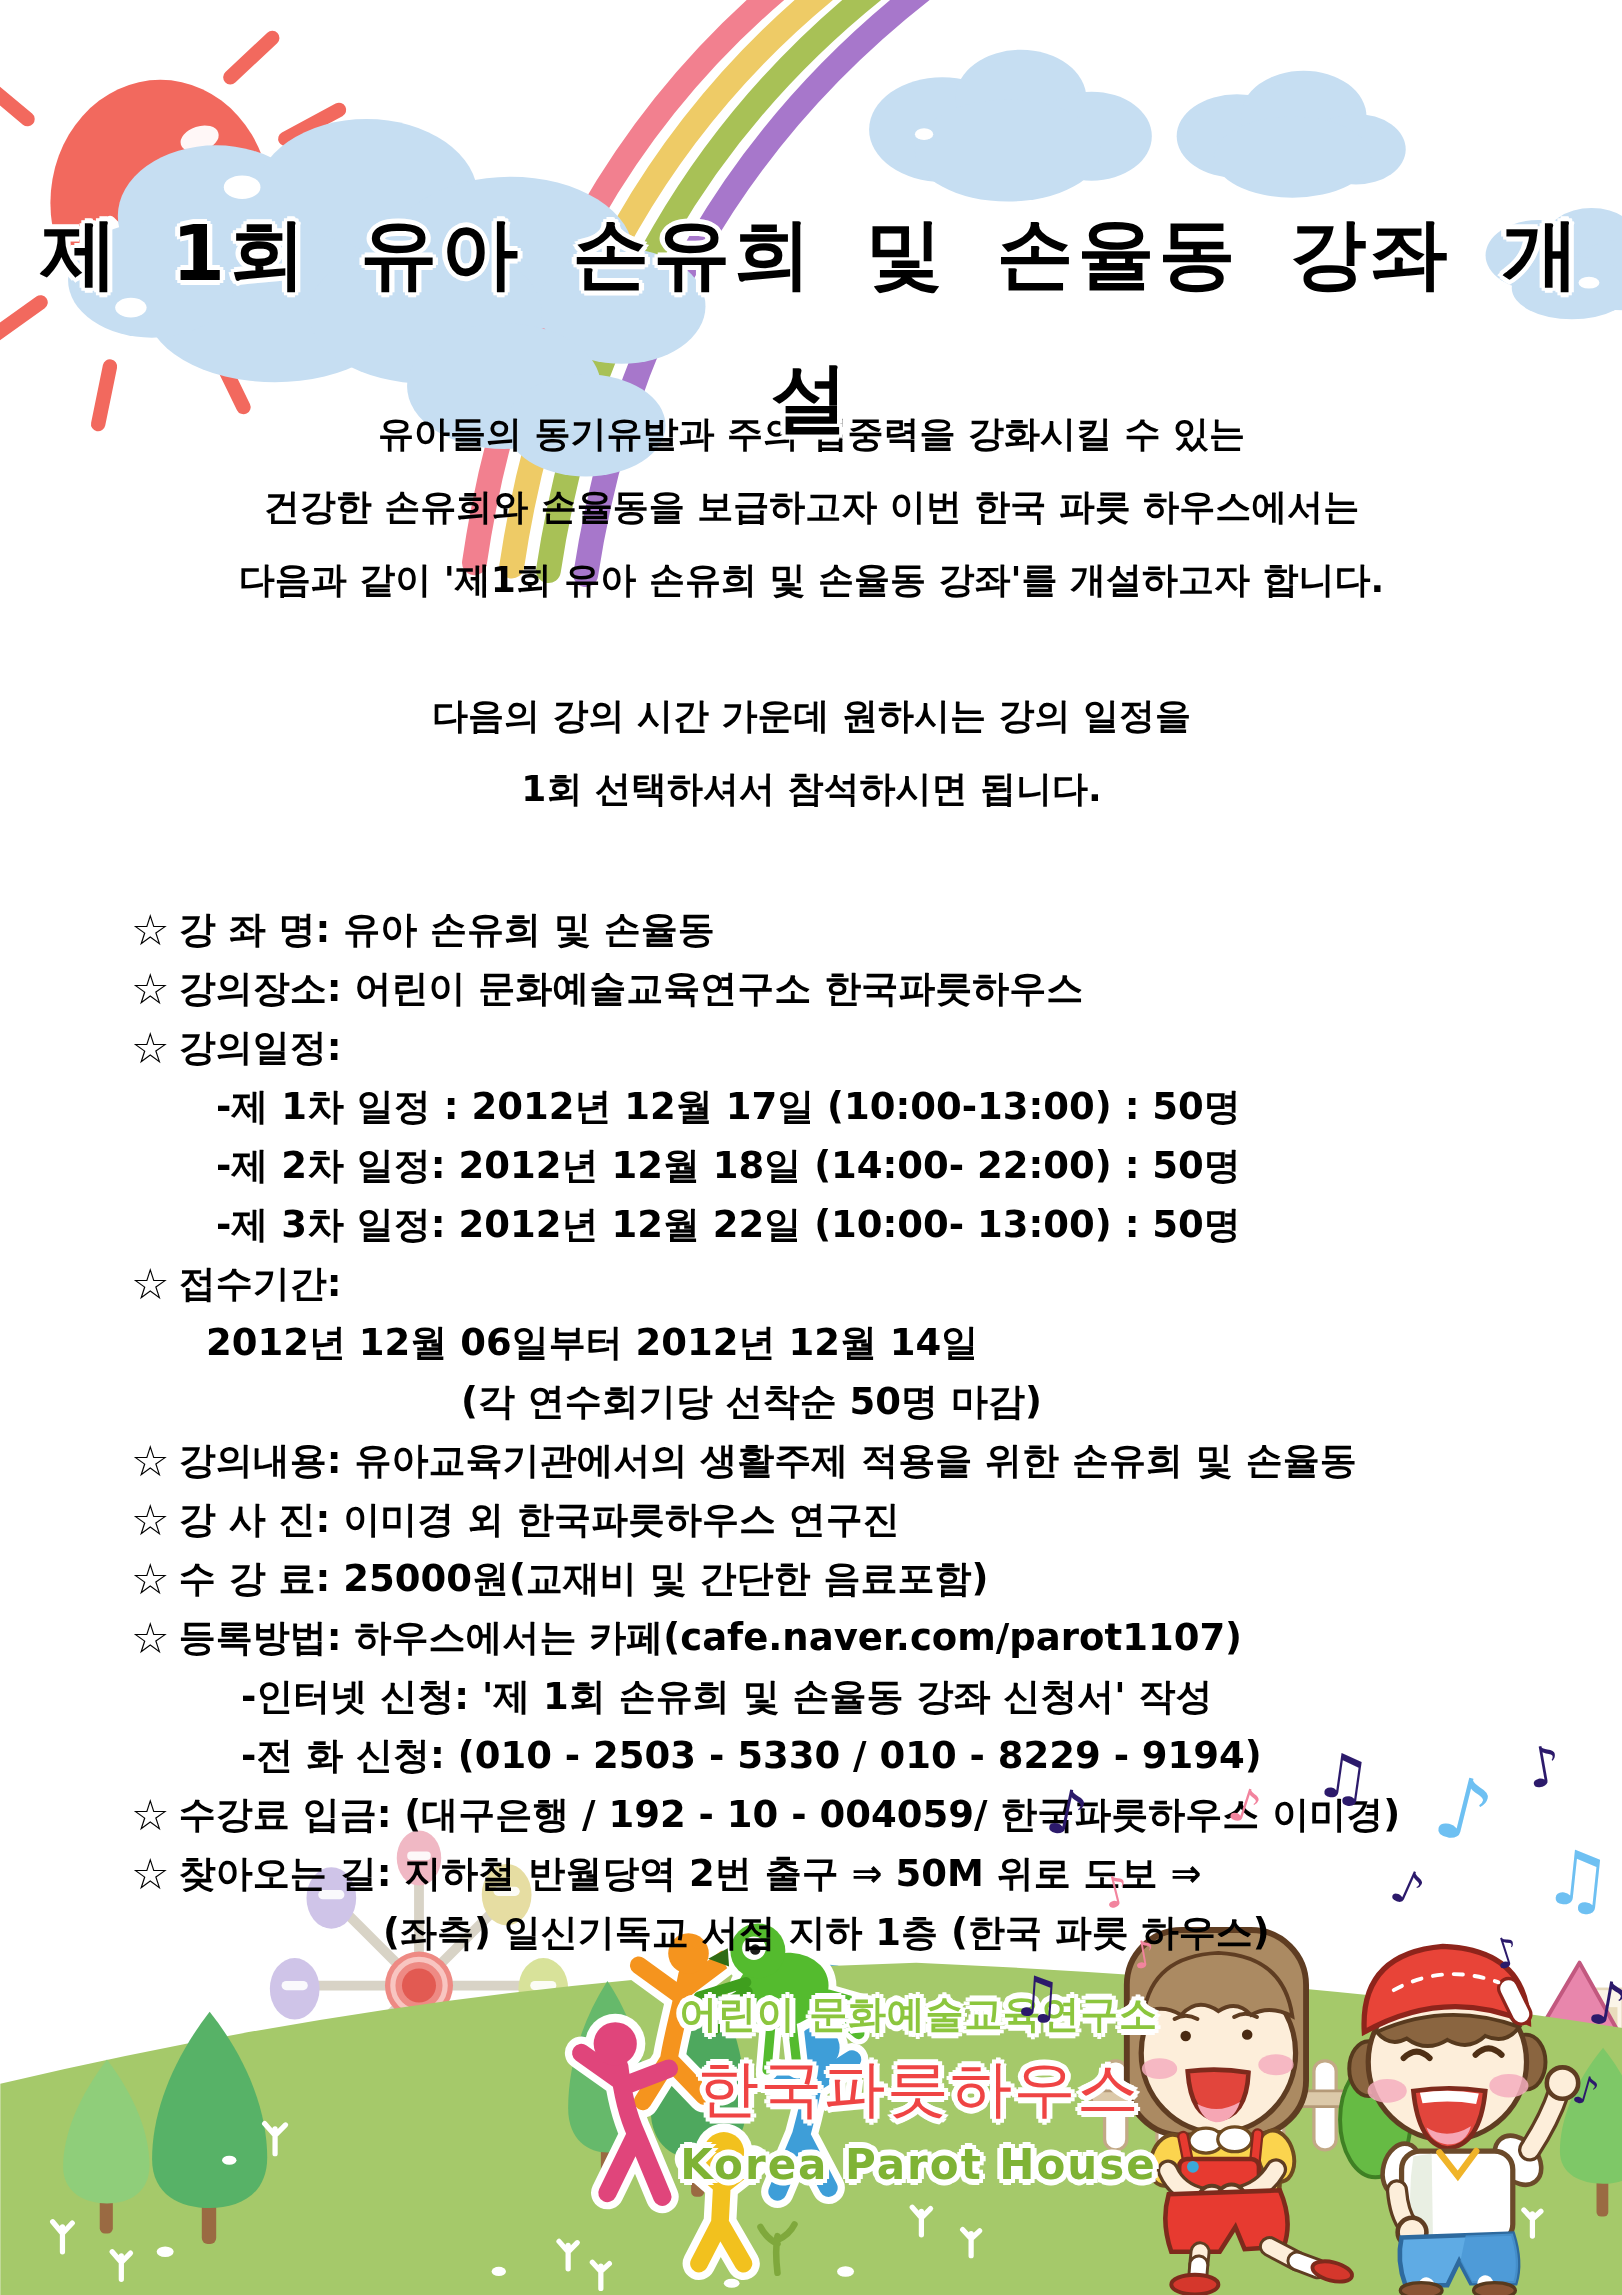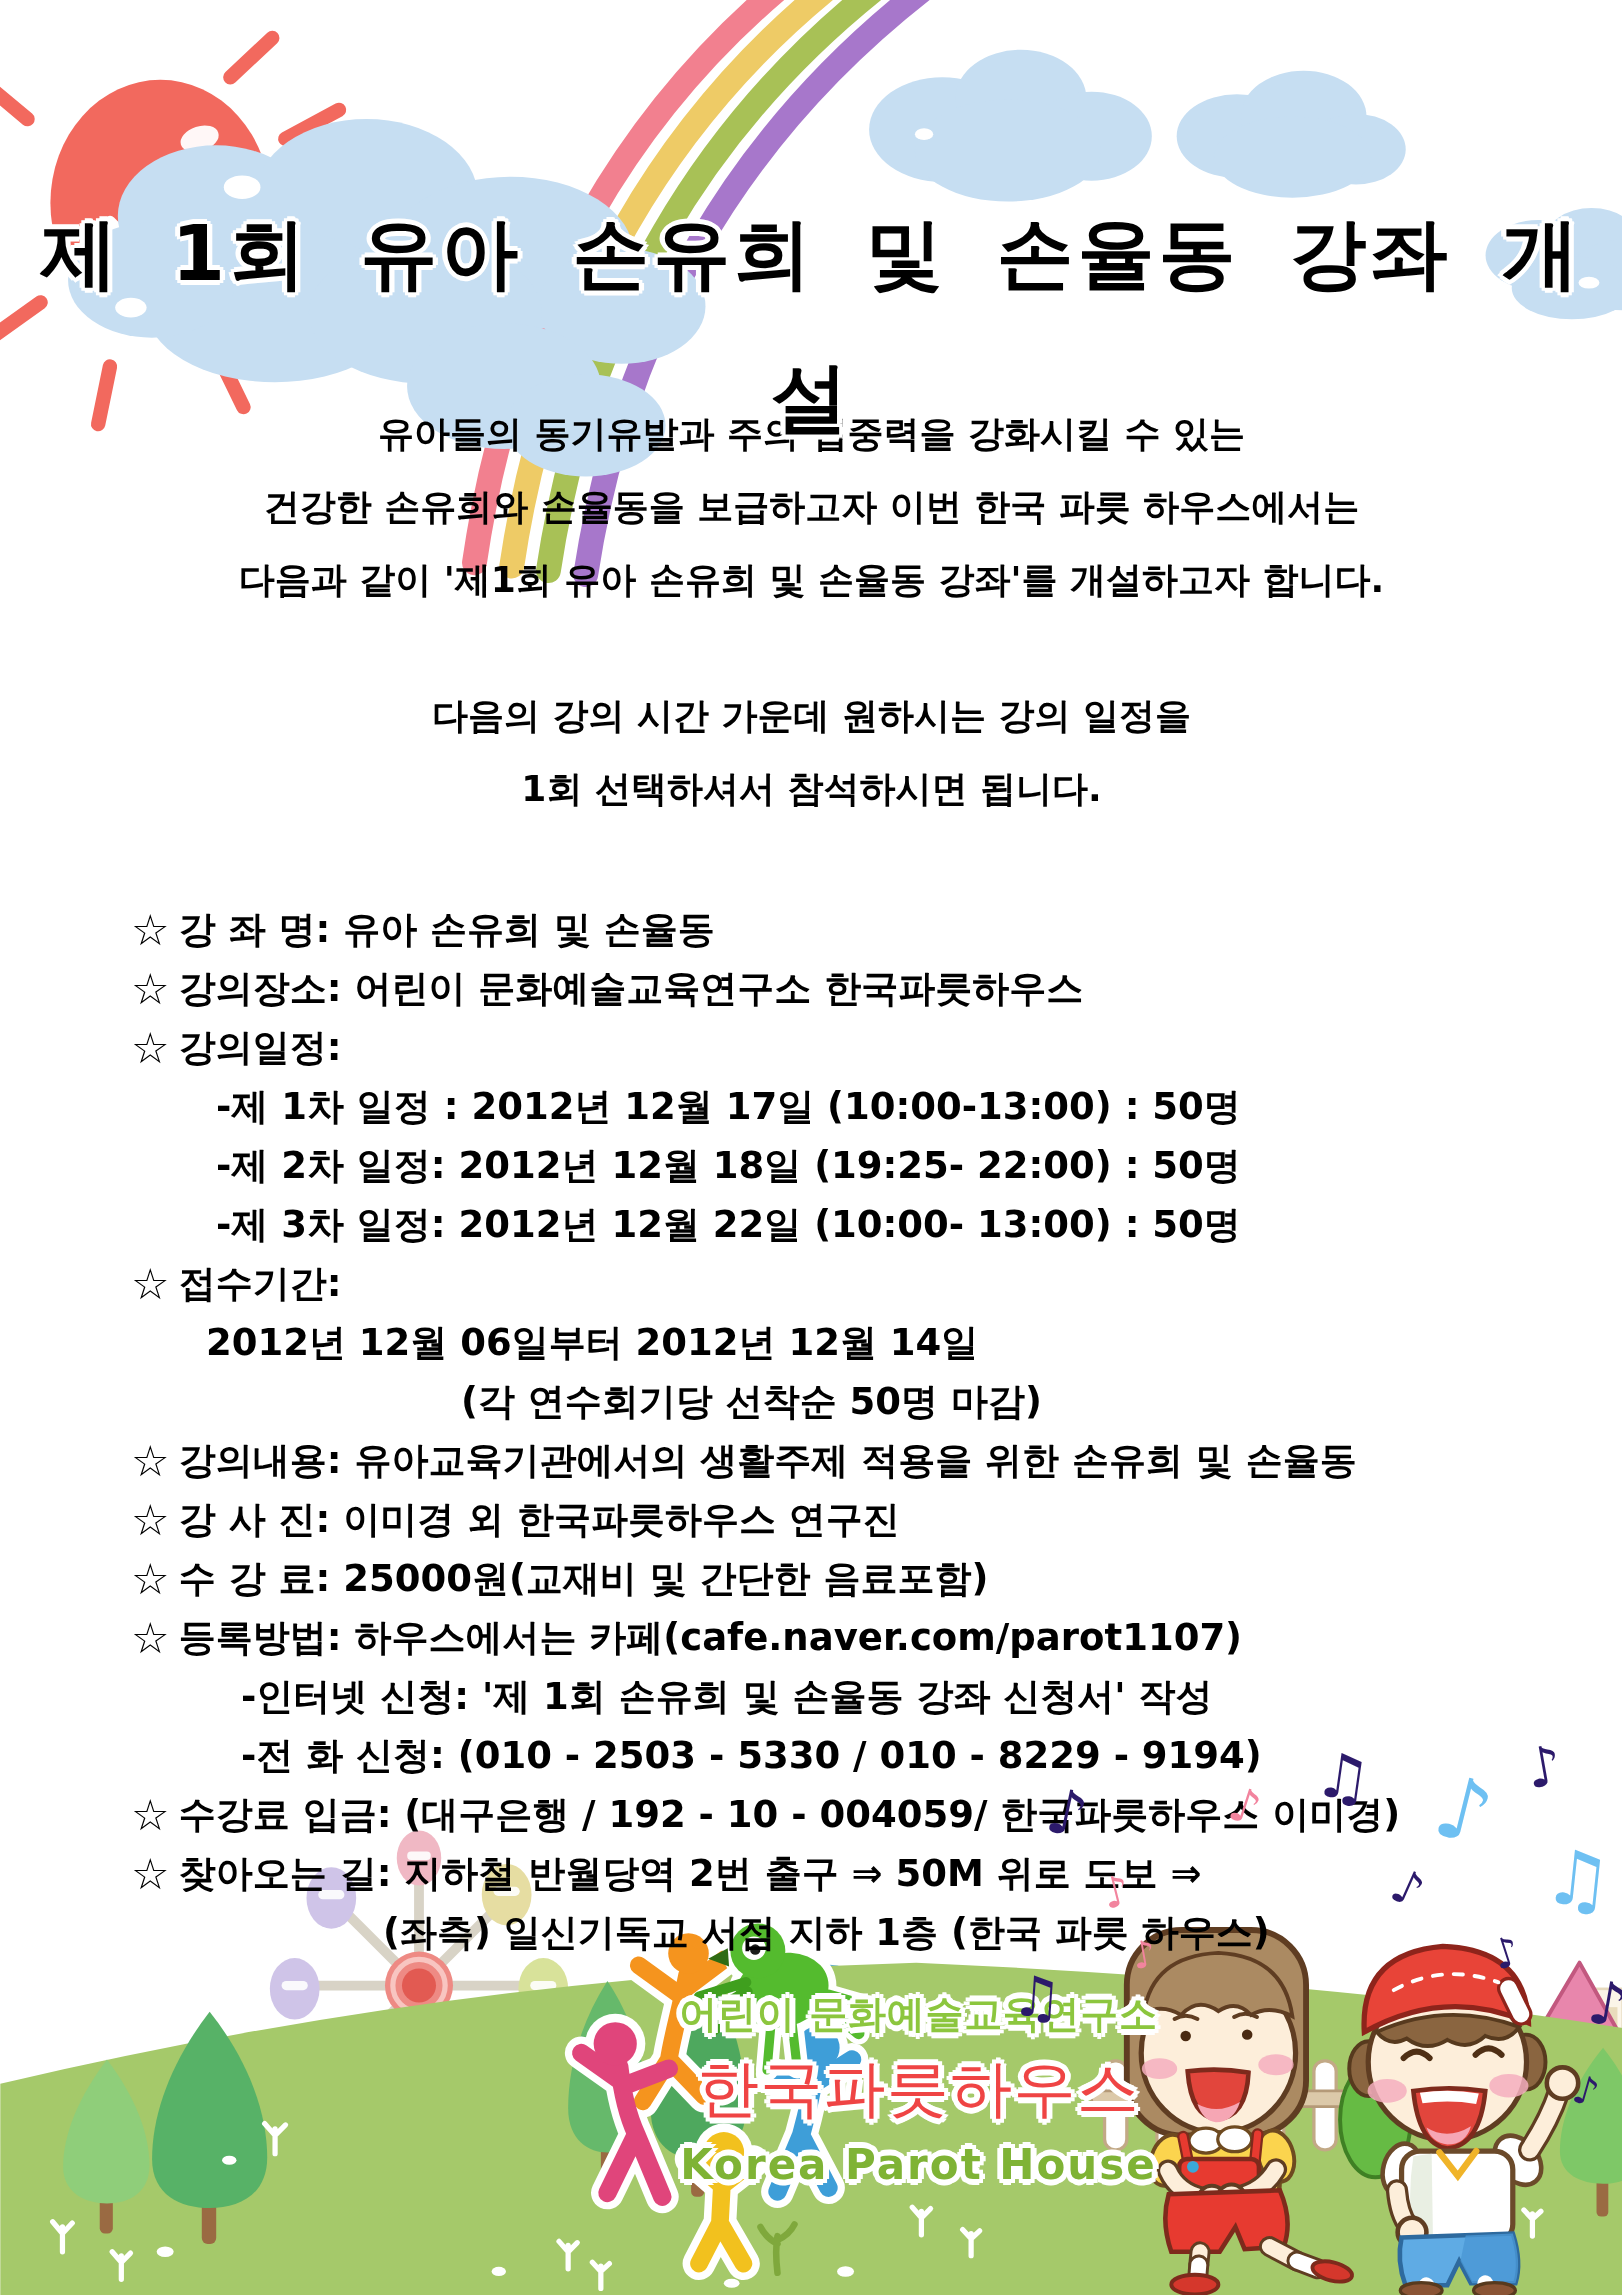--- a/index.html
+++ b/index.html
@@ -123,21 +123,21 @@
 <div class="abs intro p2">
   <div>다음의 강의 시간 가운데 원하시는 강의 일정을</div>
   <div>1회 선택하셔서 참석하시면 됩니다.</div>
 </div>
 
 <div class="abs details">
   <div class="dline"><span class="star">☆</span><span>강 좌 명: 유아 손유희 및 손율동</span></div>
   <div class="dline"><span class="star">☆</span><span>강의장소: 어린이 문화예술교육연구소 한국파릇하우스</span></div>
   <div class="dline"><span class="star">☆</span><span>강의일정:</span></div>
   <div class="dline ind-a"><span>-제 1차 일정 : 2012년 12월 17일 (10:00-13:00) : 50명</span></div>
-  <div class="dline ind-a"><span>-제 2차 일정: 2012년 12월 18일 (19:25- 22:00) : 50명</span></div>
+  <div class="dline ind-a"><span>-제 2차 일정: 2012년 12월 18일 (14:00- 22:00) : 50명</span></div>
   <div class="dline ind-a"><span>-제 3차 일정: 2012년 12월 22일 (10:00- 13:00) : 50명</span></div>
   <div class="dline"><span class="star">☆</span><span>접수기간:</span></div>
   <div class="dline ind-b"><span>2012년 12월 06일부터 2012년 12월 14일</span></div>
   <div class="dline ind-c"><span>(각 연수회기당 선착순 50명 마감)</span></div>
   <div class="dline"><span class="star">☆</span><span>강의내용: 유아교육기관에서의 생활주제 적용을 위한 손유희 및 손율동</span></div>
   <div class="dline"><span class="star">☆</span><span>강 사 진: 이미경 외 한국파릇하우스 연구진</span></div>
   <div class="dline"><span class="star">☆</span><span>수 강 료: 25000원(교재비 및 간단한 음료포함)</span></div>
   <div class="dline"><span class="star">☆</span><span>등록방법: 하우스에서는 카페(cafe.naver.com/parot1107)</span></div>
   <div class="dline ind-d"><span>-인터넷 신청: '제 1회 손유희 및 손율동 강좌 신청서' 작성</span></div>
   <div class="dline ind-d"><span>-전 화 신청: (010 - 2503 - 5330 / 010 - 8229 - 9194)</span></div>

